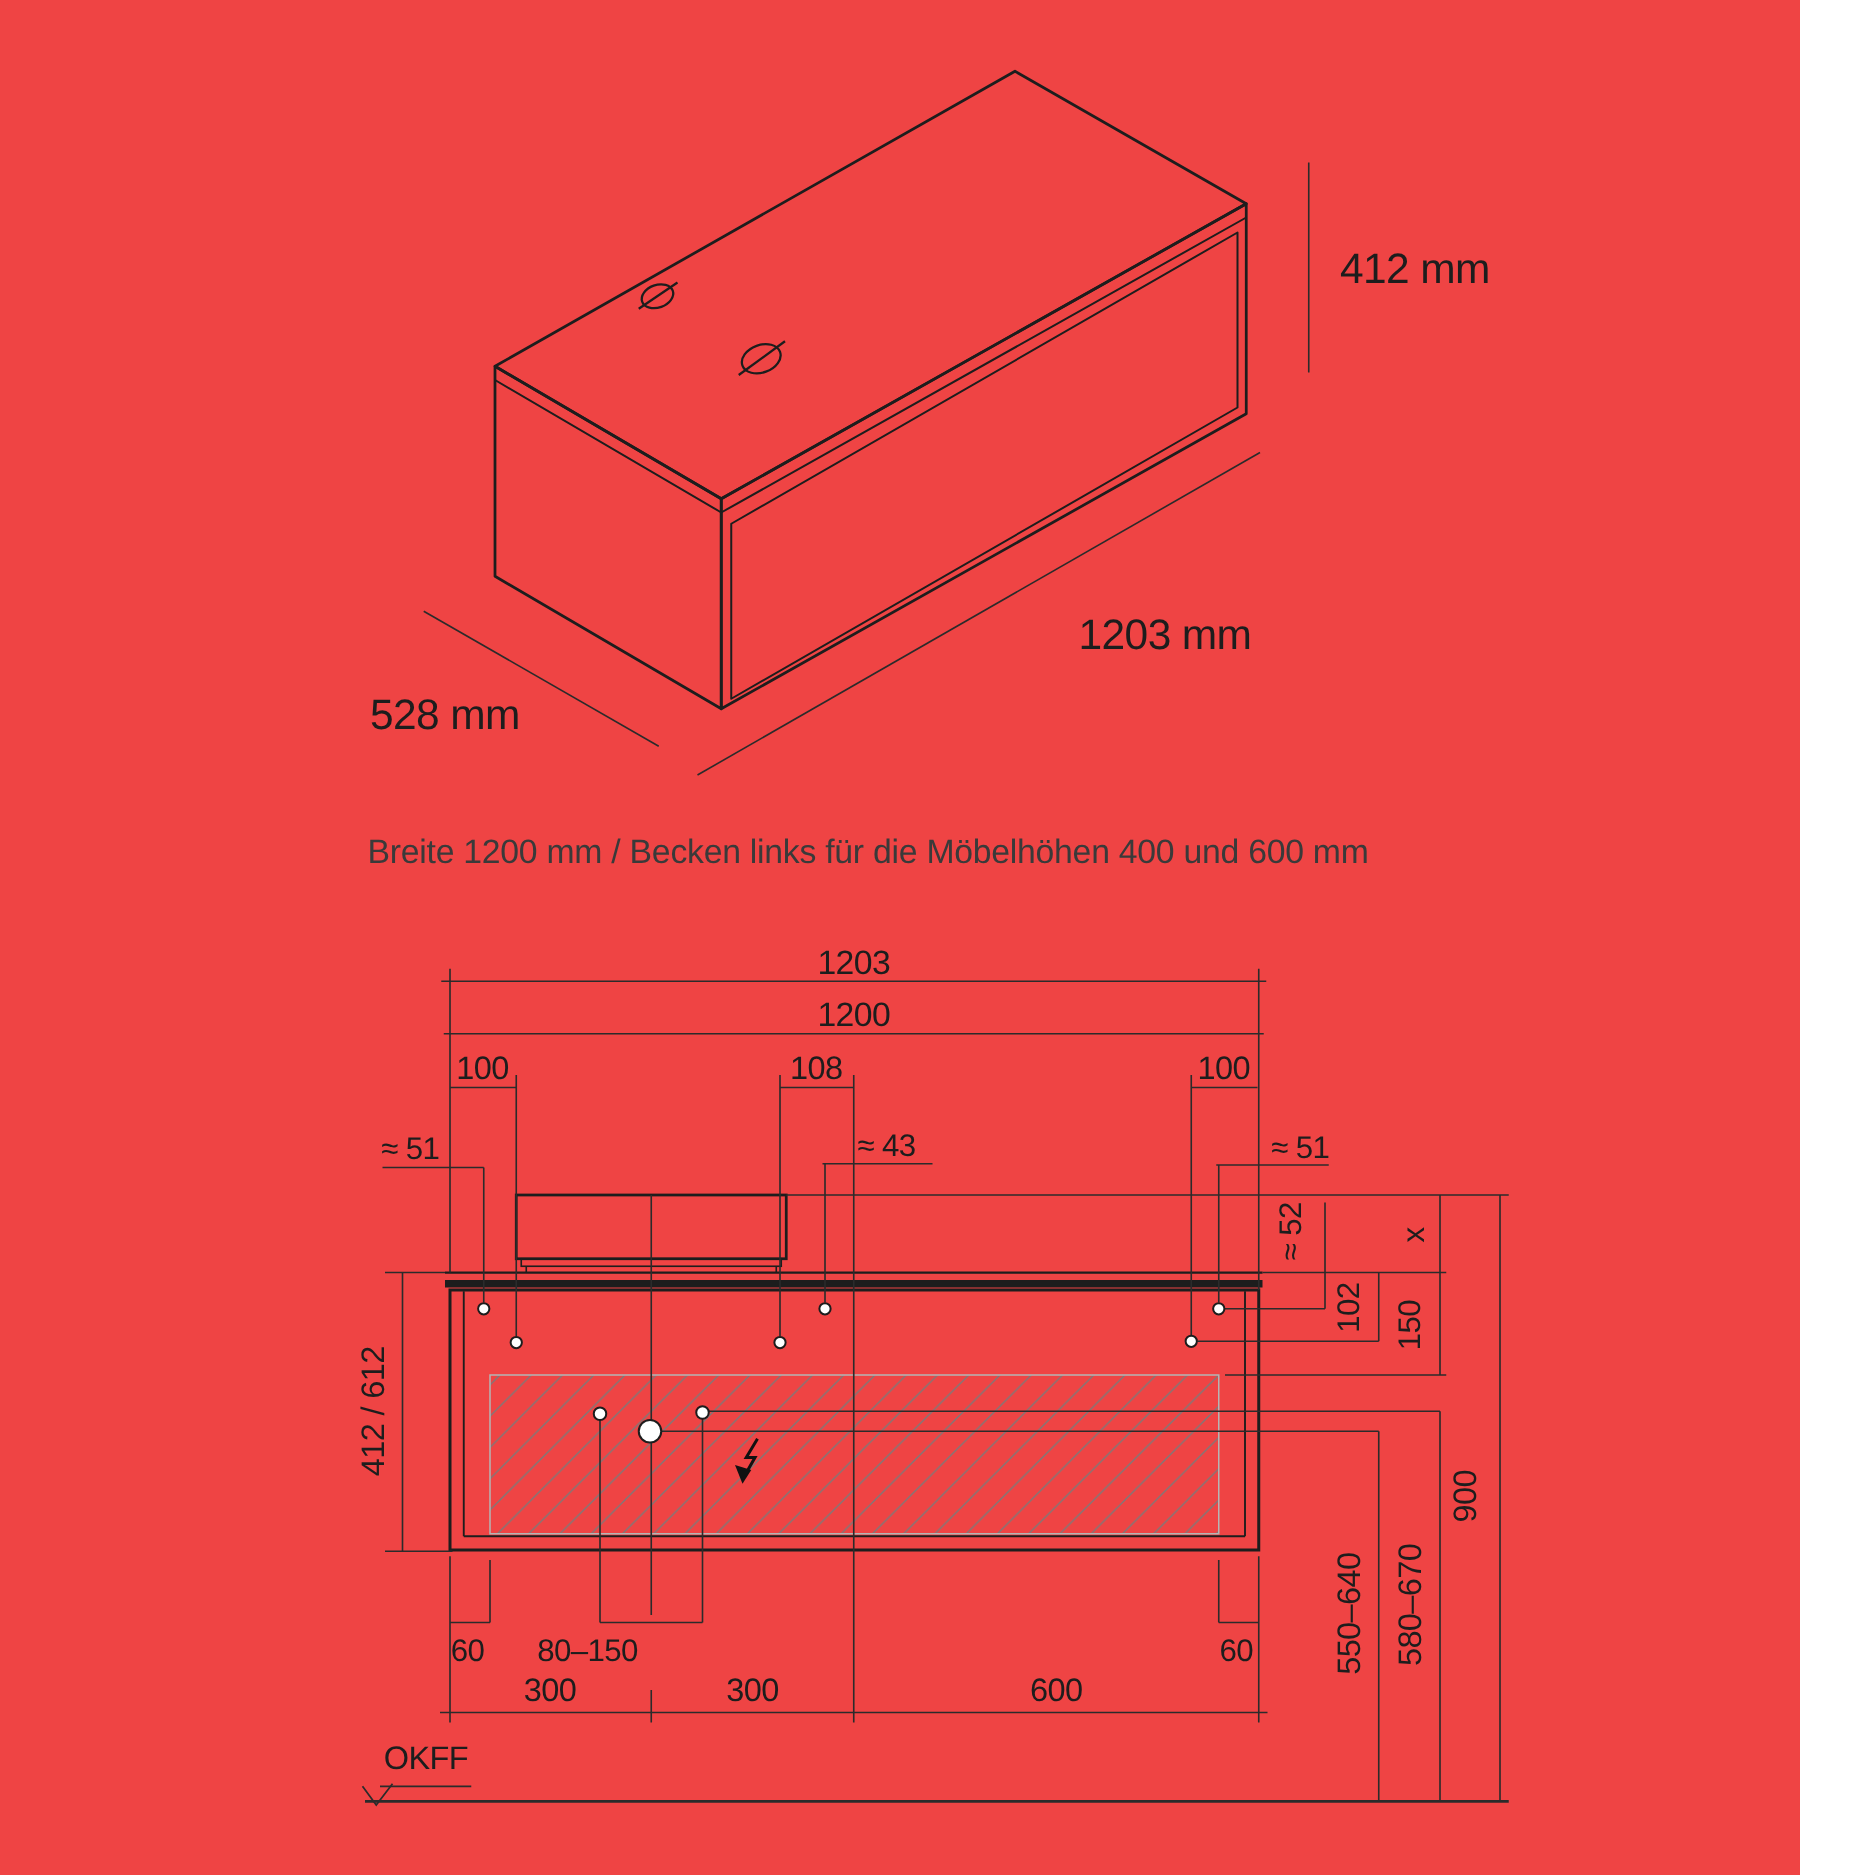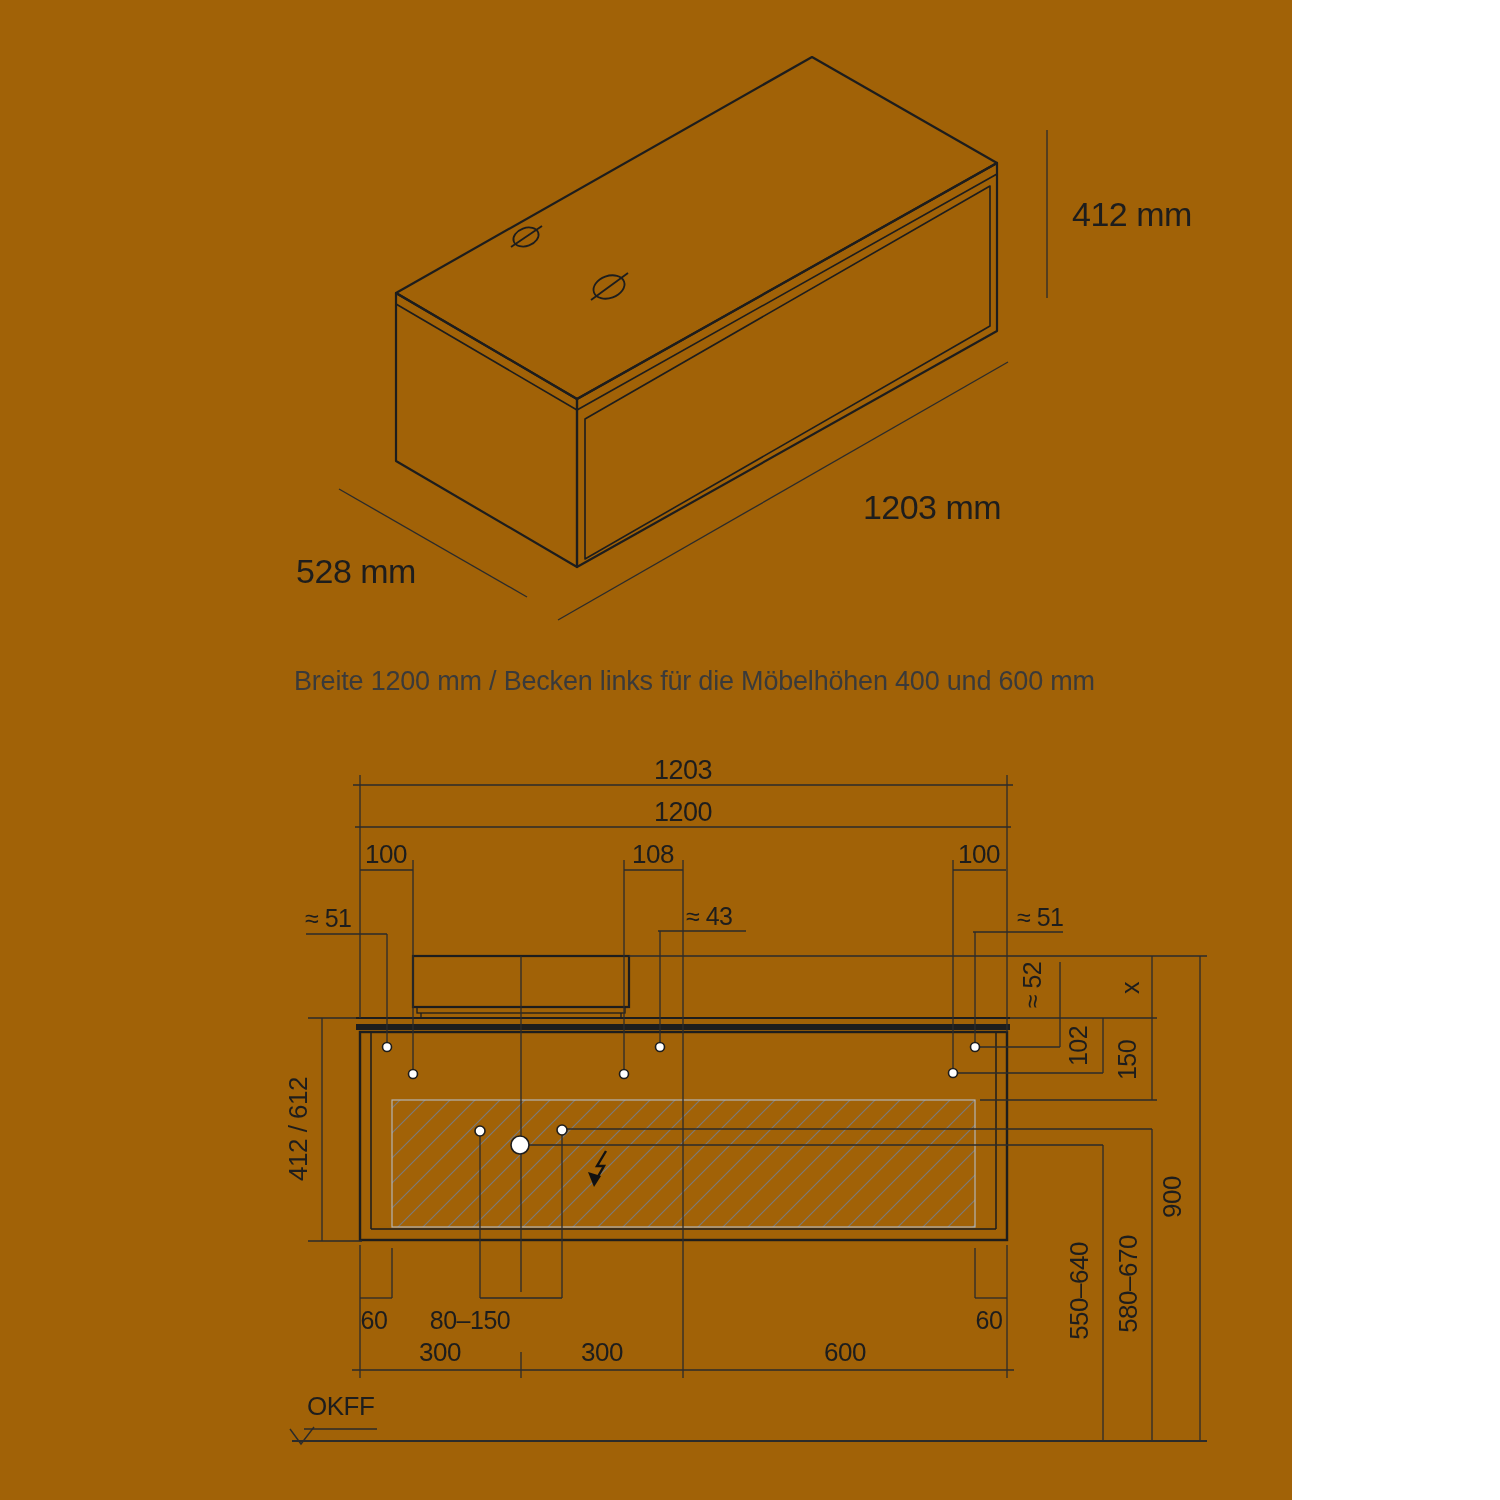--- a/index.html
+++ b/index.html
@@ -1,16 +1,16 @@
 <!DOCTYPE html>
 <html><head>
 <meta charset="utf-8">
 <style>
   html,body{margin:0;padding:0;background:#ffffff;}
-  .page{position:relative;width:1292px;height:1500px;background:#a16207;overflow:hidden;}
+  .page{position:relative;width:1440px;height:1500px;background:#ef4444;overflow:hidden;}
   svg{display:block;}
   text{font-family:"Liberation Sans", sans-serif;fill:#1d1d1d;letter-spacing:-0.5px;}
   .t27{font-size:27px;}
   .t26{font-size:26px;}
   .t25{font-size:25px;}
   .t34{font-size:34px;}
   .caption{font-size:27px;fill:#3a3a3a;letter-spacing:-0.2px;}
   .struct{stroke:#1d1d1d;fill:none;}
   .dim{stroke:#2b2b2b;stroke-width:1.3;fill:none;}
   .hole{fill:#ffffff;stroke:#1d1d1d;stroke-width:1.6;}

